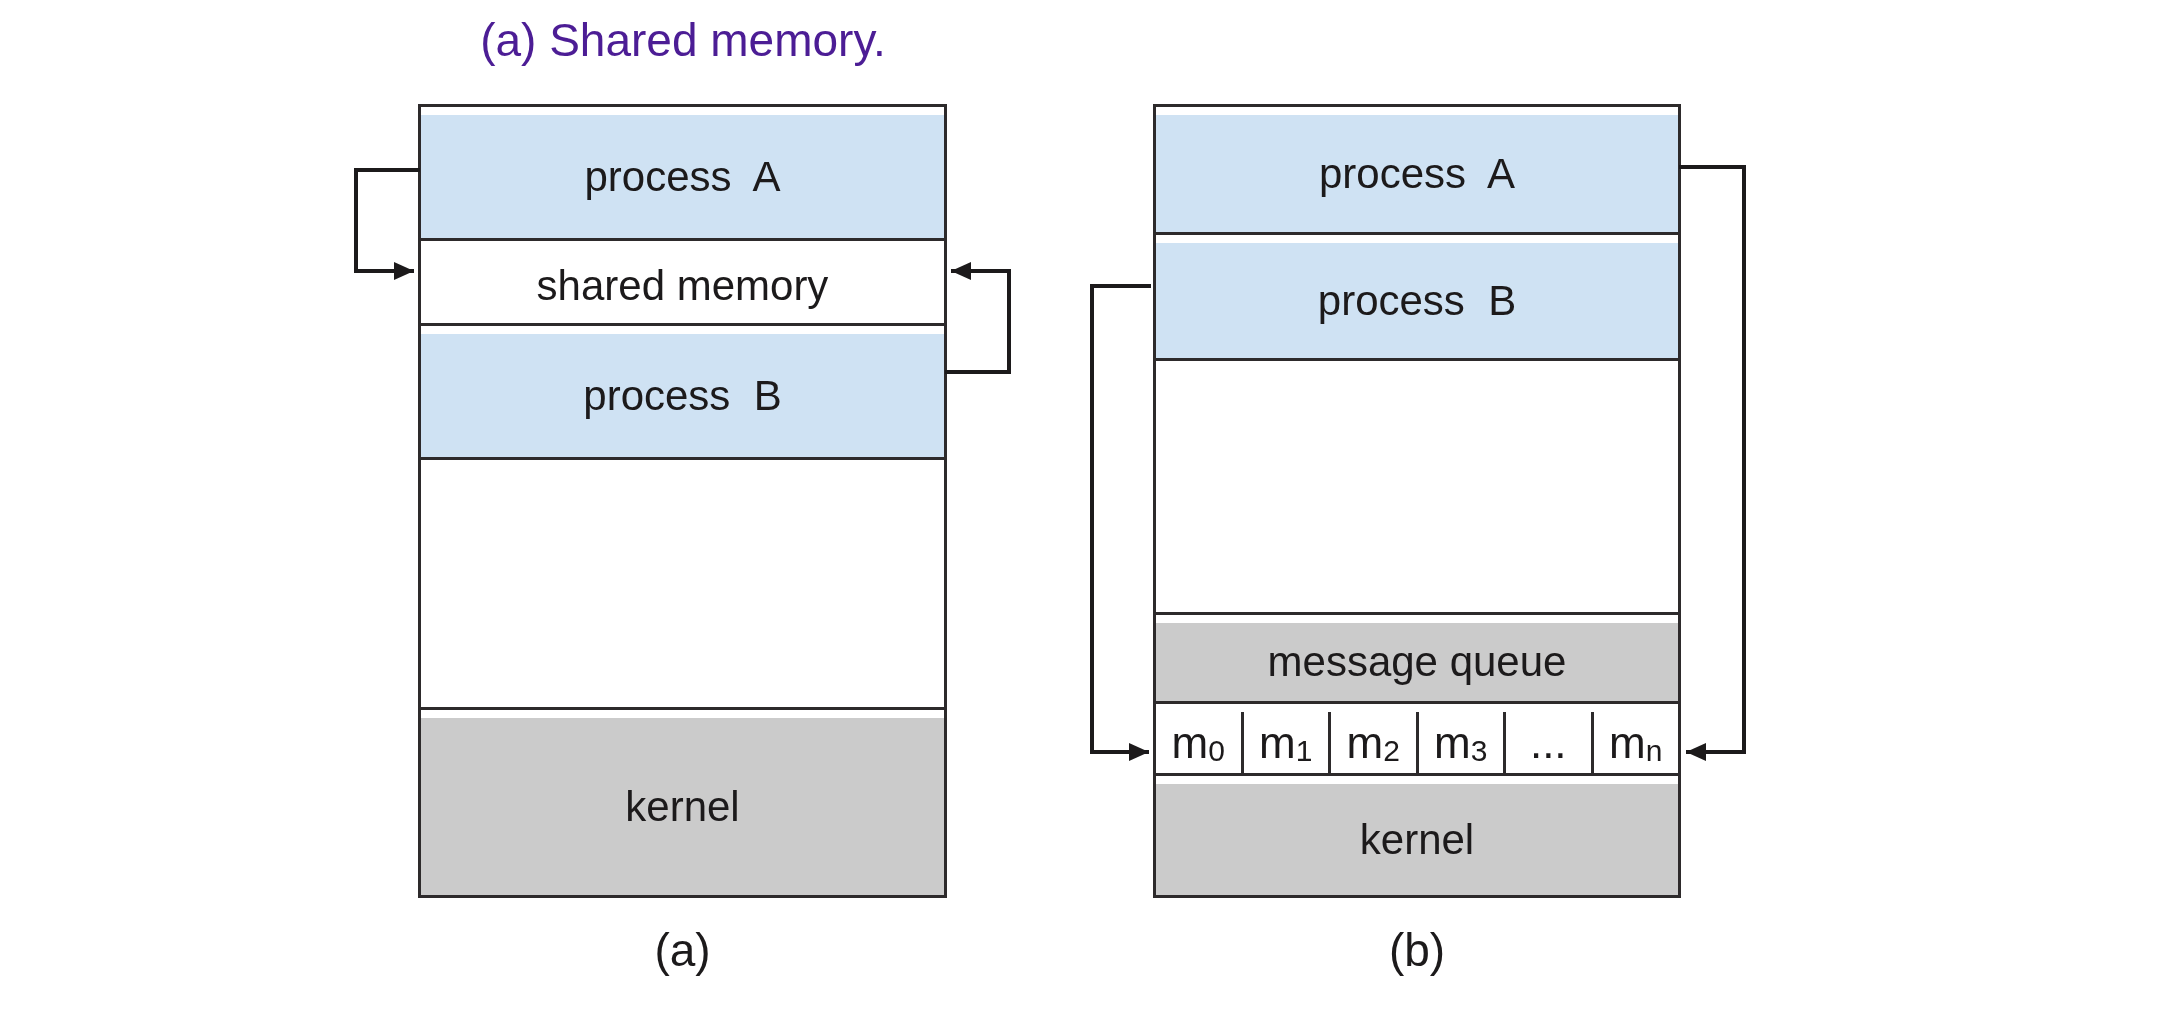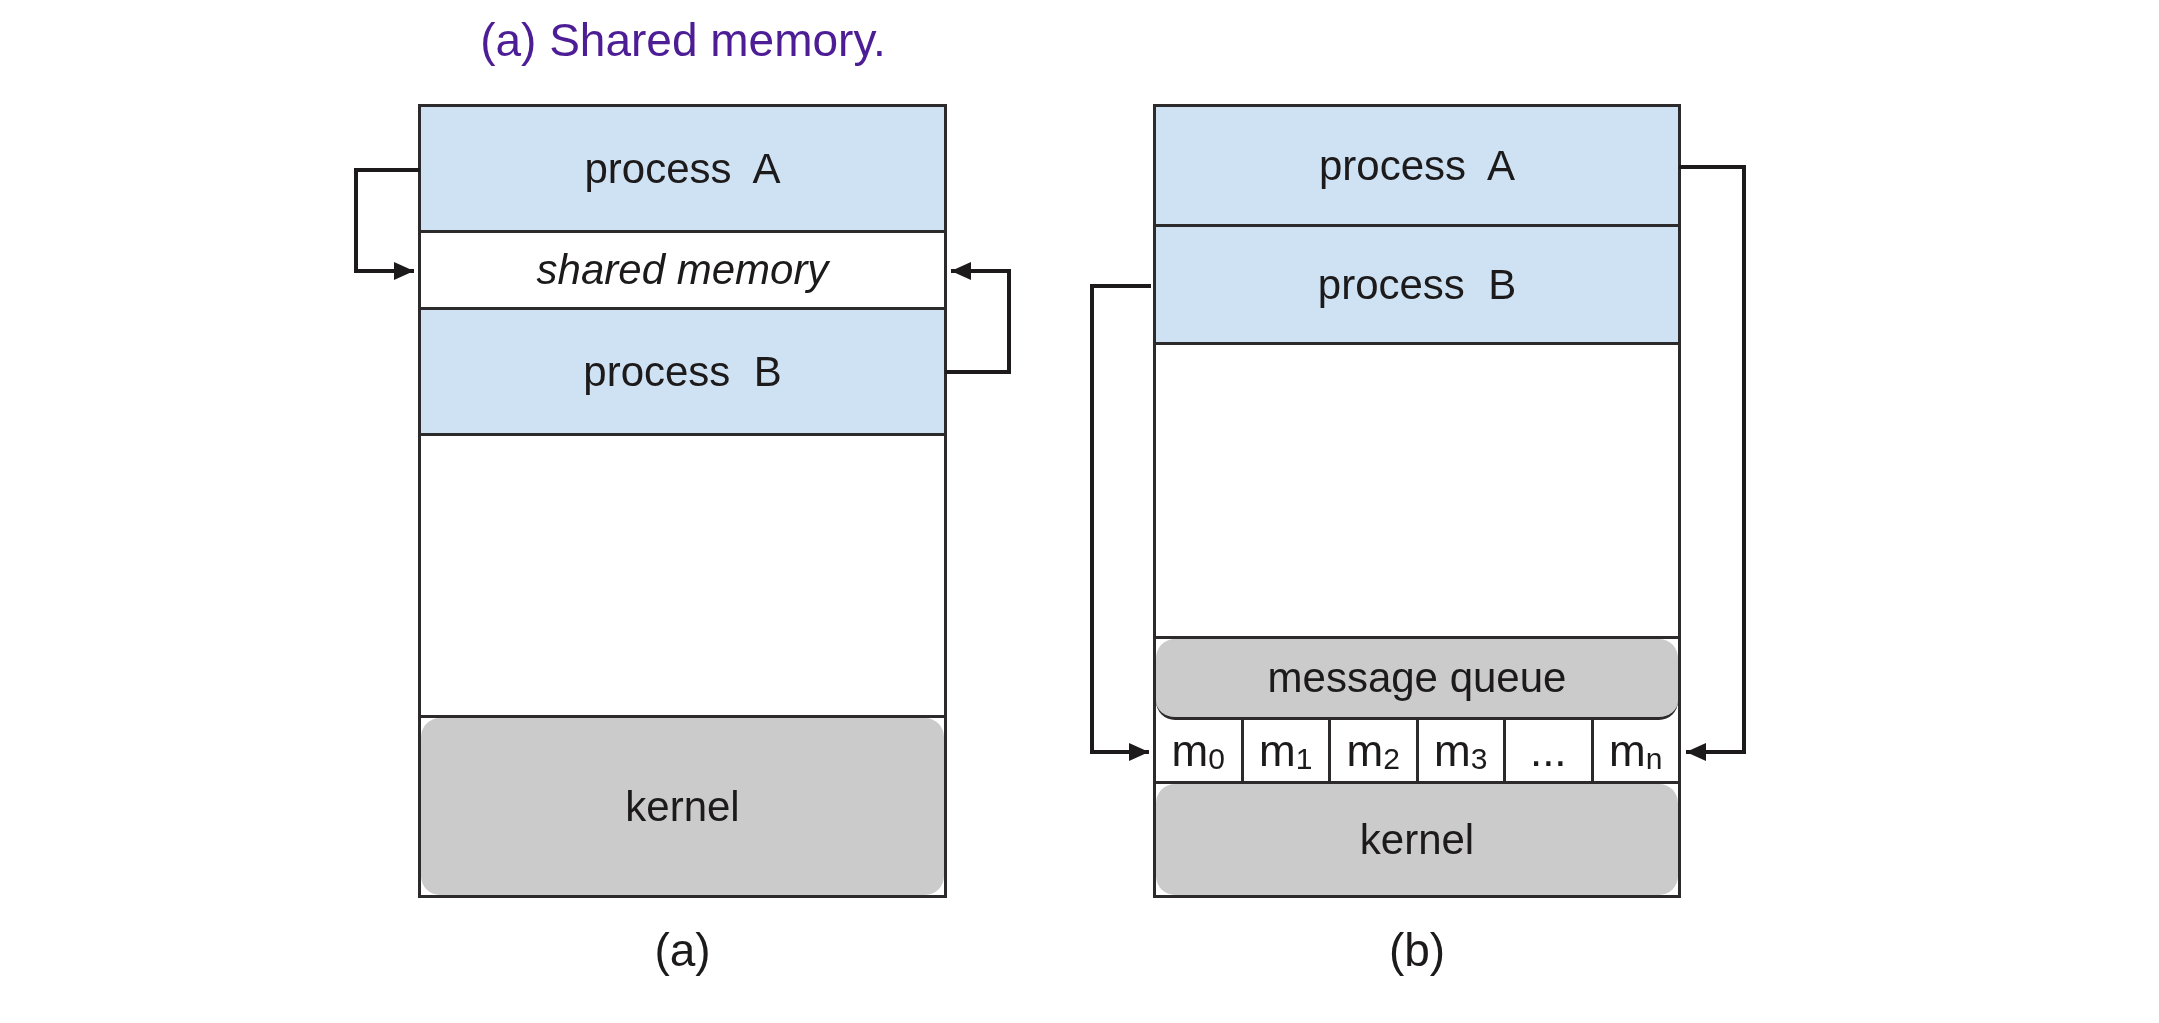--- a/index.html
+++ b/index.html
@@ -35,29 +35,30 @@
     display: flex; flex-direction: column;
   }
   #box-a { left: 418px; width: 529px; }
   #box-b { left: 1153px; width: 528px; }
 
   .row {
     flex: 0 0 auto;
     display: flex; align-items: center; justify-content: center;
     font-size: 42px; white-space: pre;
     border-bottom: 3px solid #2d2a2b;
+    margin-top: 8px;
   }
   .row:last-child { border-bottom: none; }
   .blue { background: #cfe2f3; }
-  .gray { background: #cbcbcb; border-radius: 19px; }
+  .gray { background: #cbcbcb; }
   .white { background: #ffffff; }
   .spacer { flex: 1 1 auto; background: #ffffff; border-bottom: 3px solid #2d2a2b; }
 
   .h-pa-a  { height: 126px; }
-  .h-sm    { height: 77px; font-style: italic; }
+  .h-sm    { height: 77px; }
   .h-pb-a  { height: 126px; }
   .h-k-a   { height: 177px; }
 
   .h-pa-b  { height: 120px; }
   .h-pb-b  { height: 118px; }
   .h-mq    { height: 81px; }
   .h-cells { height: 64px; }
   .h-k-b   { height: 111px; }
 
   .cells { display: flex; flex-direction: row; align-items: stretch; background: #ffffff; }

